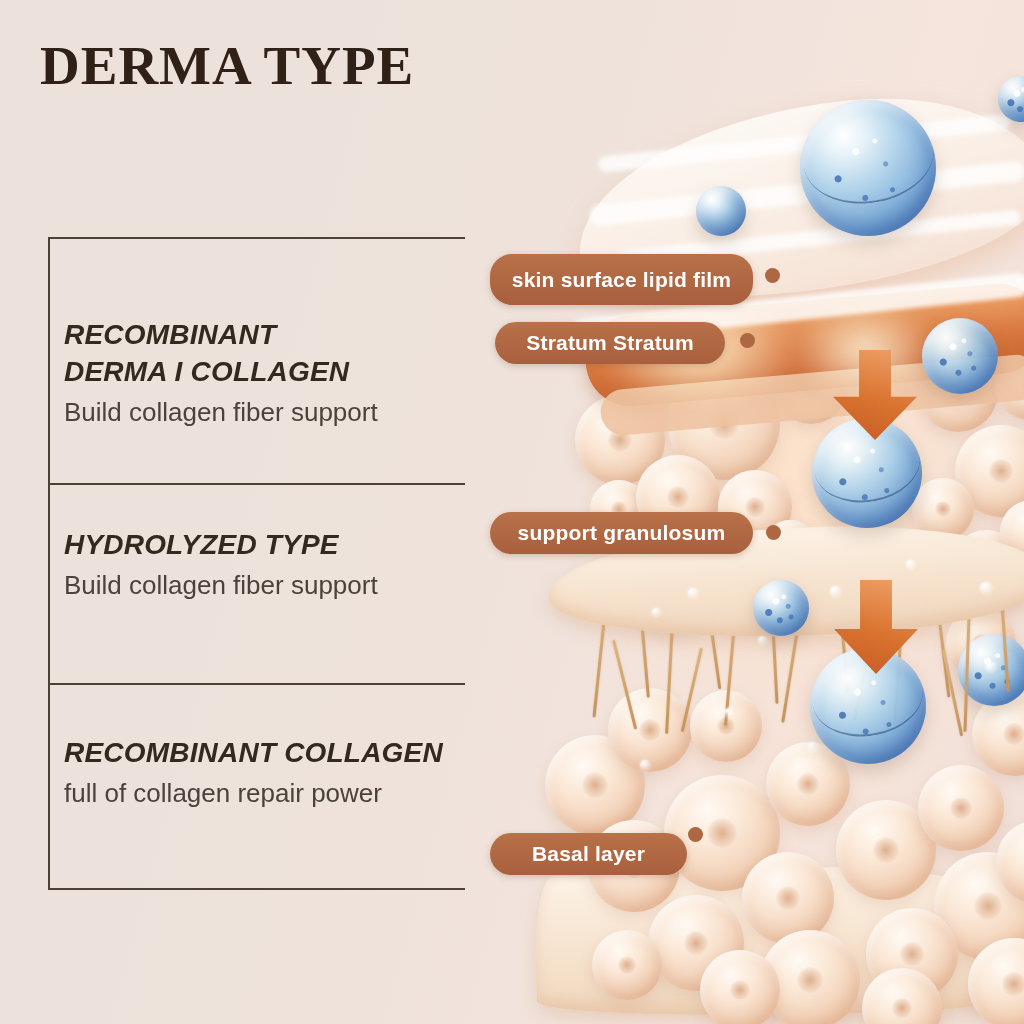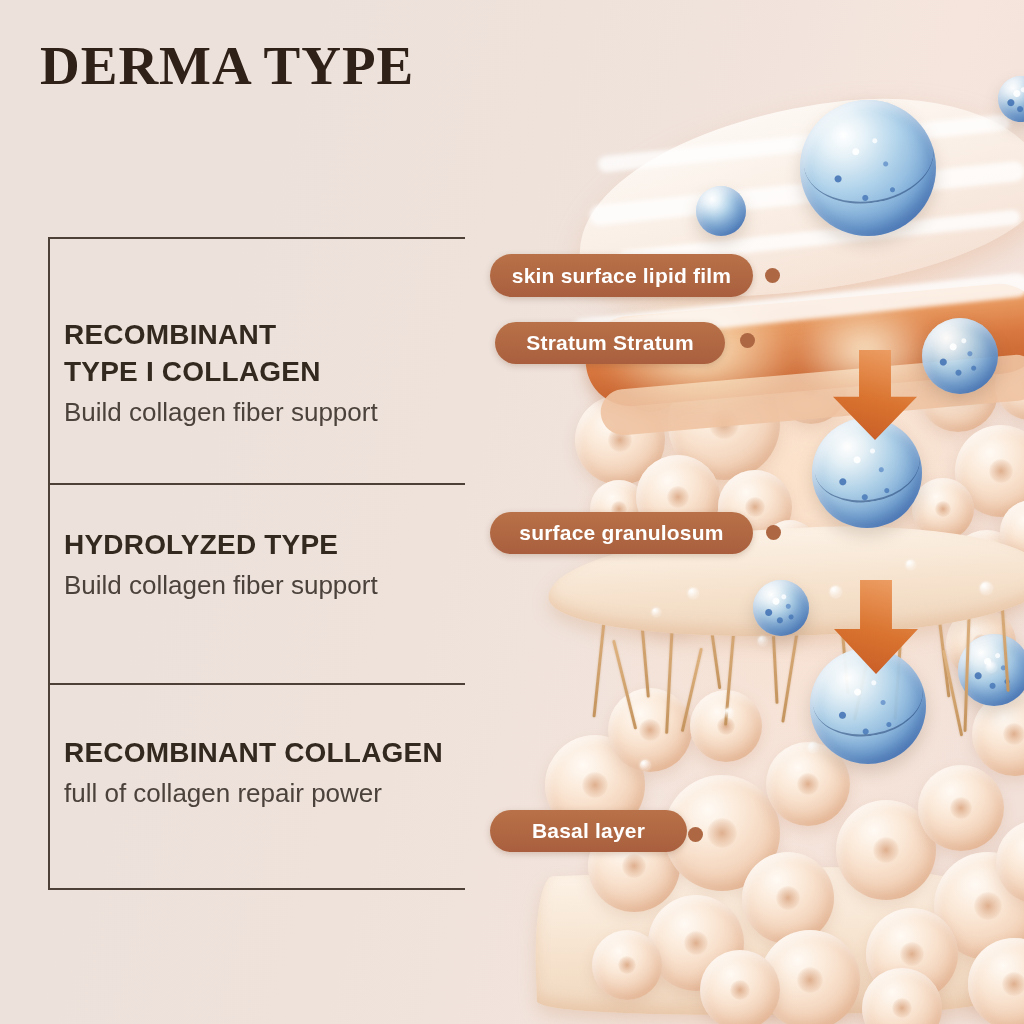--- a/index.html
+++ b/index.html
@@ -11,21 +11,21 @@
   
   .title{position:absolute;left:40px;top:34px;z-index:12;
     font-family:"Liberation Serif",serif;font-weight:700;
     font-size:55px;line-height:63px;letter-spacing:1px;color:#2f2018;}
 
   
   .vline{position:absolute;left:48px;top:237px;width:2px;height:653px;background:#4c4037;z-index:11;}
   .hline{position:absolute;left:48px;width:417px;height:2px;background:#4c4037;z-index:11;}
   .sec{position:absolute;left:64px;width:400px;z-index:12;}
   .sec h3{margin:0;font-size:28px;line-height:37px;font-weight:700;color:#33291f;letter-spacing:.2px;}
-  .sec h3 span{display:block;}
+  .sec h3 span{display:block;font-style:italic;}
   .sec h3 span:empty{display:none;}
   .sec p{margin:6px 0 0 0;font-size:26px;line-height:33px;font-weight:400;color:#4b423b;}
 
   
   .pill{position:absolute;z-index:13;display:flex;align-items:center;justify-content:center;
     color:#fff;font-weight:700;font-size:21px;letter-spacing:.2px;border-radius:22px;
     background:linear-gradient(180deg,#b87148,#a95f3e);box-shadow:0 2px 6px rgba(120,70,40,.25);}
   .dot{position:absolute;z-index:13;width:15px;height:15px;border-radius:50%;background:#ad6743;}
 
   
@@ -184,46 +184,46 @@
     <div class="bsphere" style="left:696px;top:186px;width:50px;height:50px;z-index:9;"></div>
     <div class="bsphere speckled" style="left:998px;top:76px;width:46px;height:46px;z-index:9;"></div>
     <div class="bsphere speckled" style="left:922px;top:318px;width:76px;height:76px;z-index:9;"></div>
     <div class="bsphere speckled banded" style="left:812px;top:418px;width:110px;height:110px;z-index:9;"></div>
     <div class="bsphere speckled banded" style="left:810px;top:648px;width:116px;height:116px;z-index:9;"></div>
 
     <div class="arrow" style="left:833px;top:350px;width:84px;height:90px;"></div>
     <div class="arrow" style="left:834px;top:580px;width:84px;height:94px;"></div>
   </div>
 
-  <div class="pill" style="left:490px;top:254px;width:263px;height:43px;">skin surface lipid film</div>
+  <div class="pill" style="left:490px;top:254px;width:263px;height:51px;">skin surface lipid film</div>
   <div class="dot" style="left:765px;top:268px;"></div>
 
   <div class="pill" style="left:495px;top:322px;width:230px;height:42px;">Stratum Stratum</div>
   <div class="dot" style="left:740px;top:333px;"></div>
 
-  <div class="pill" style="left:490px;top:512px;width:263px;height:42px;">surface granulosum</div>
+  <div class="pill" style="left:490px;top:512px;width:263px;height:42px;">support granulosum</div>
   <div class="dot" style="left:766px;top:525px;"></div>
 
-  <div class="pill" style="left:490px;top:810px;width:197px;height:42px;">Basal layer</div>
+  <div class="pill" style="left:490px;top:833px;width:197px;height:42px;">Basal layer</div>
   <div class="dot" style="left:688px;top:827px;"></div>
 
   <div class="title">
     <div>DERMA TYPE</div>
   </div>
 
   <div class="vline"></div>
   <div class="hline" style="top:237px;"></div>
   <div class="hline" style="top:483px;"></div>
   <div class="hline" style="top:683px;"></div>
   <div class="hline" style="top:888px;"></div>
 
   <div class="sec" style="top:316px;">
     <h3>
       <span>RECOMBINANT</span>
-      <span>TYPE I COLLAGEN</span>
+      <span>DERMA I COLLAGEN</span>
     </h3>
     <p>Build collagen fiber support</p>
   </div>
 
   <div class="sec" style="top:526px;">
     <h3>
       <span>HYDROLYZED TYPE</span>
     </h3>
     <p>Build collagen fiber support</p>
   </div>

